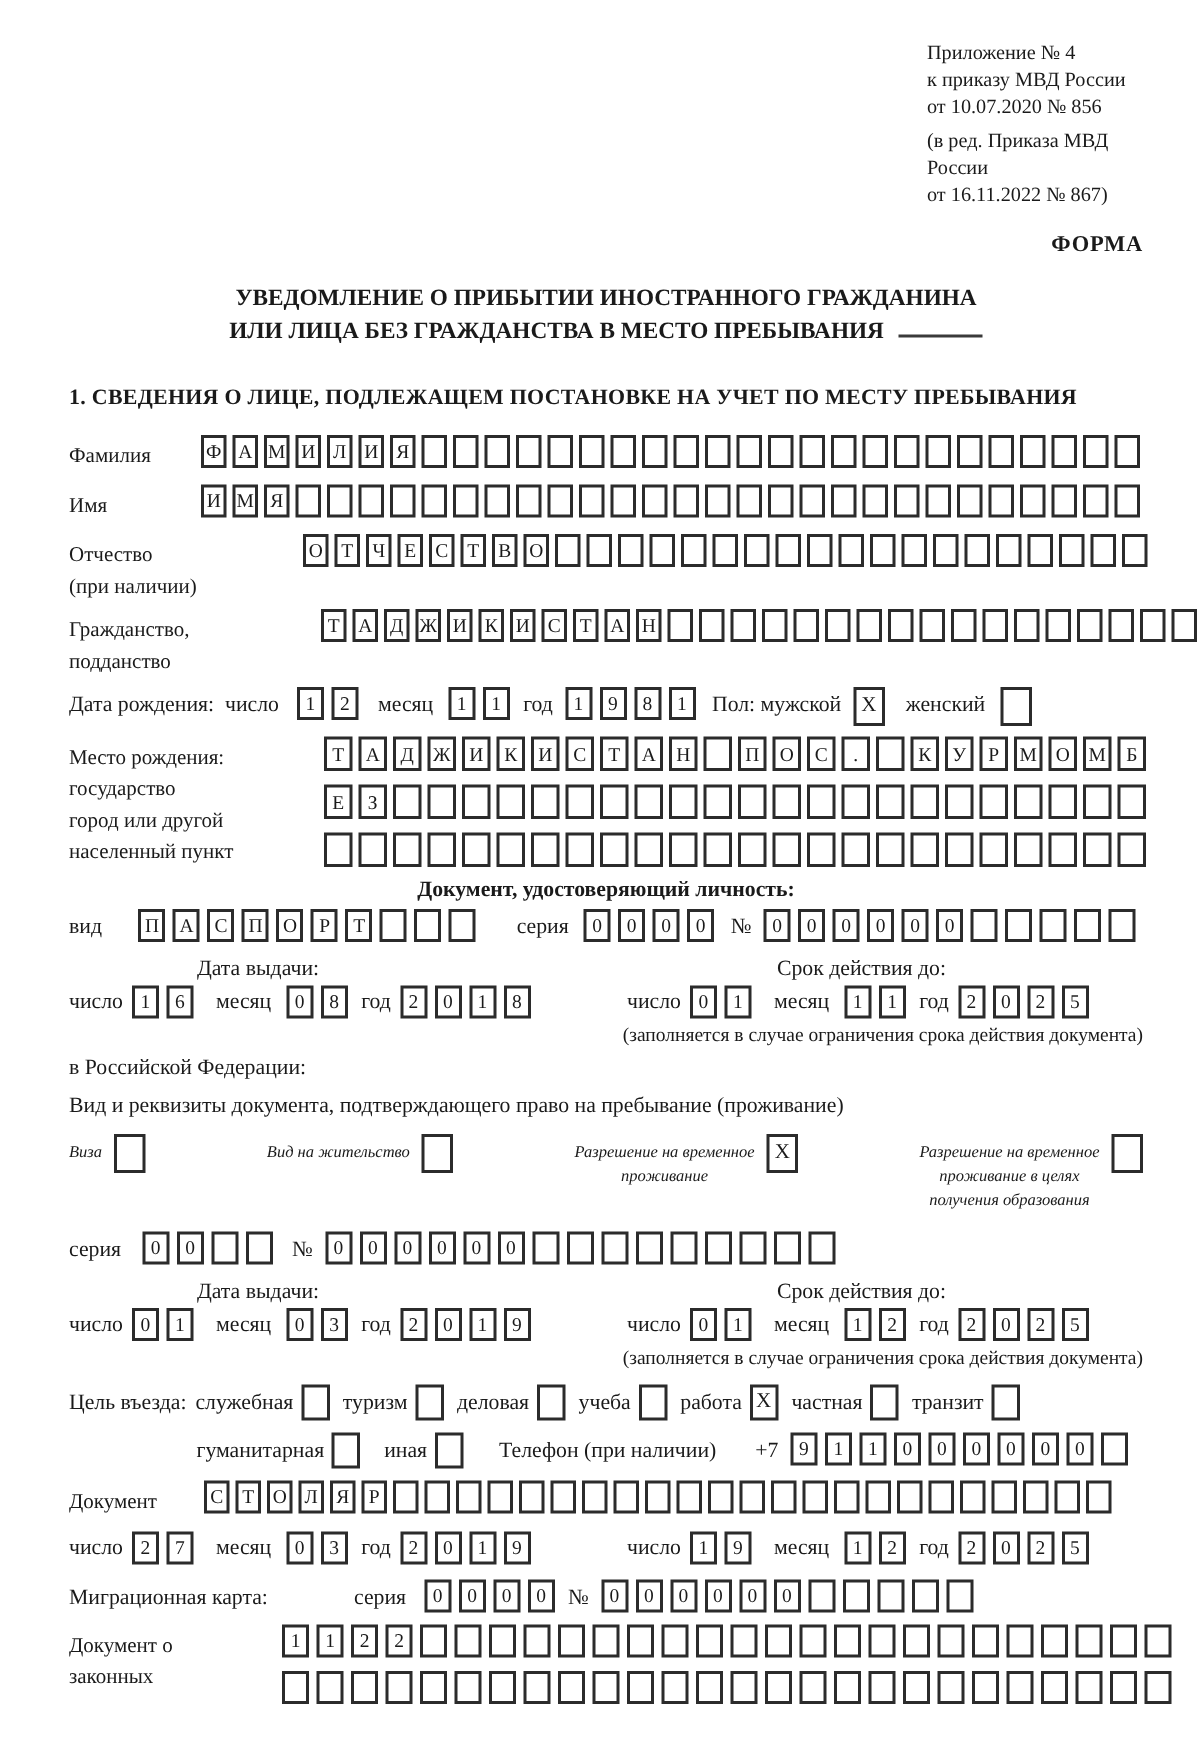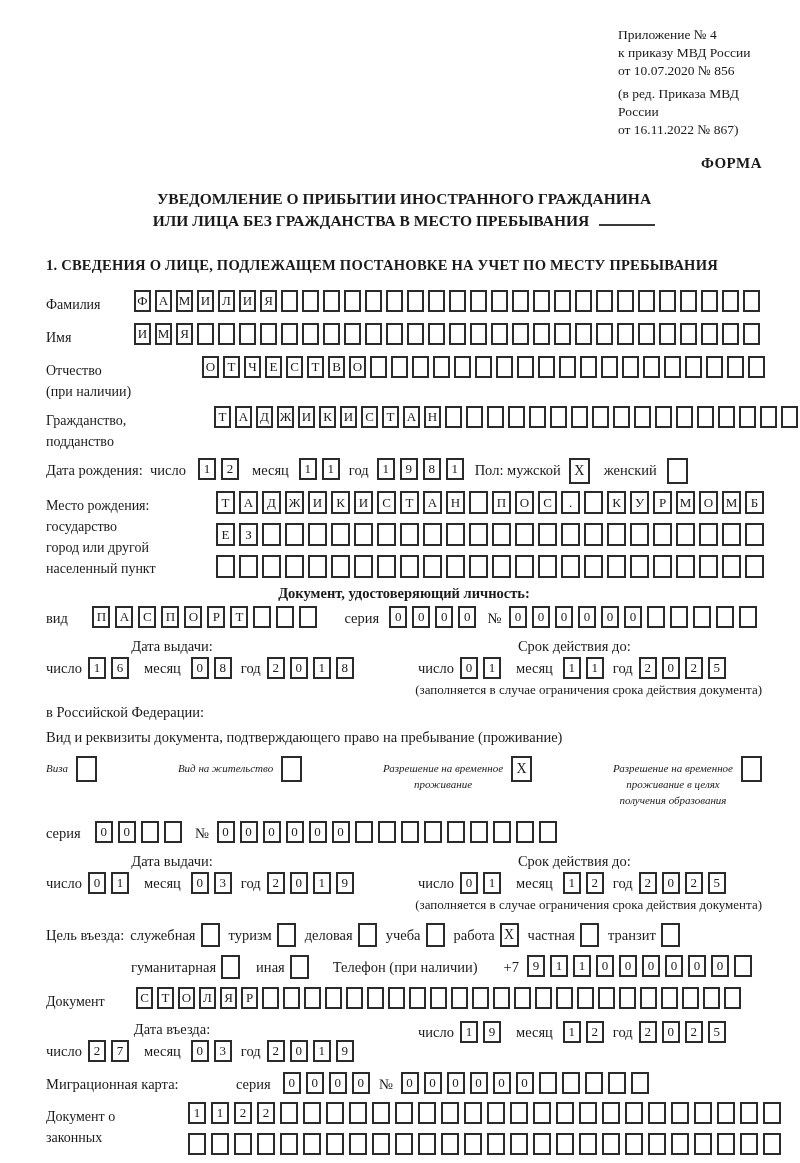--- a/index.html
+++ b/index.html
@@ -275,21 +275,20 @@
     <span class="boxes m"><span class="box">9</span><span class="box">1</span><span class="box">1</span><span class="box">0</span><span class="box">0</span><span class="box">0</span><span class="box">0</span><span class="box">0</span><span class="box">0</span><span class="box"></span></span>
   </div>
 
   <div class="frow" style="margin-top:8px;">
     <div class="lbl" style="width:90px;">Документ</div>
     <div class="boxes"><span class="box">С</span><span class="box">Т</span><span class="box">О</span><span class="box">Л</span><span class="box">Я</span><span class="box">Р</span><span class="box"></span><span class="box"></span><span class="box"></span><span class="box"></span><span class="box"></span><span class="box"></span><span class="box"></span><span class="box"></span><span class="box"></span><span class="box"></span><span class="box"></span><span class="box"></span><span class="box"></span><span class="box"></span><span class="box"></span><span class="box"></span><span class="box"></span><span class="box"></span><span class="box"></span><span class="box"></span><span class="box"></span><span class="box"></span><span class="box"></span></div>
   </div>
 
   <div class="datepair" style="margin-top:9px;">
     <div class="dgroup left">
-      <div class="head" style="margin-right:120px;">Дата въезда:</div>
       <div class="line">
         <span class="inl" style="margin-right:6px;">число</span>
         <span class="boxes m"><span class="box">2</span><span class="box">7</span></span>
         <span class="inl" style="margin:0 10px 0 10px;">месяц</span>
         <span class="boxes m"><span class="box">0</span><span class="box">3</span></span>
         <span class="inl" style="margin:0 6px 0 4px;">год</span>
         <span class="boxes m"><span class="box">2</span><span class="box">0</span><span class="box">1</span><span class="box">9</span></span>
       </div>
     </div>
     <div class="dgroup">

